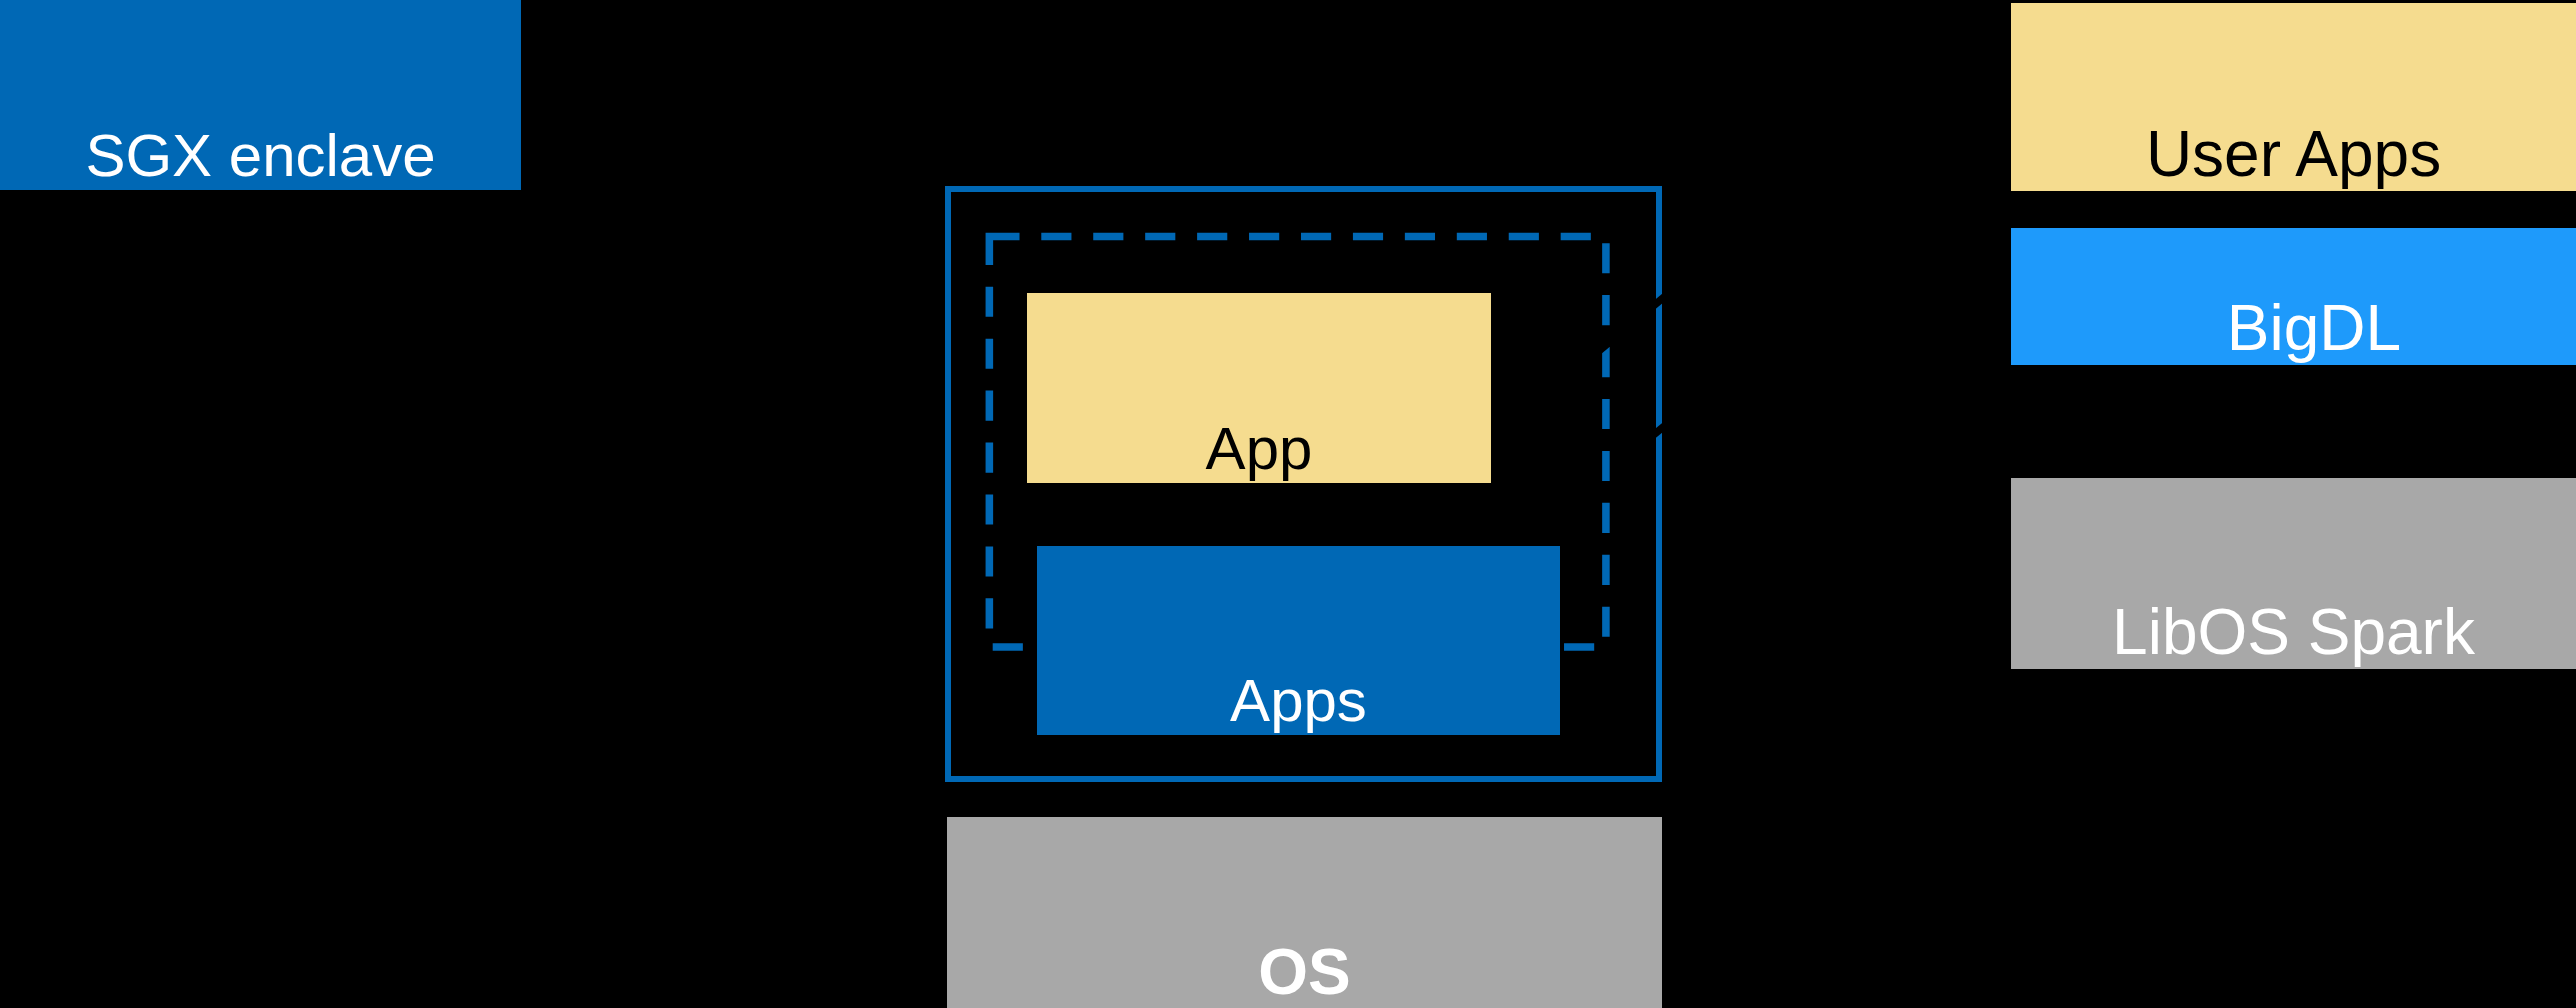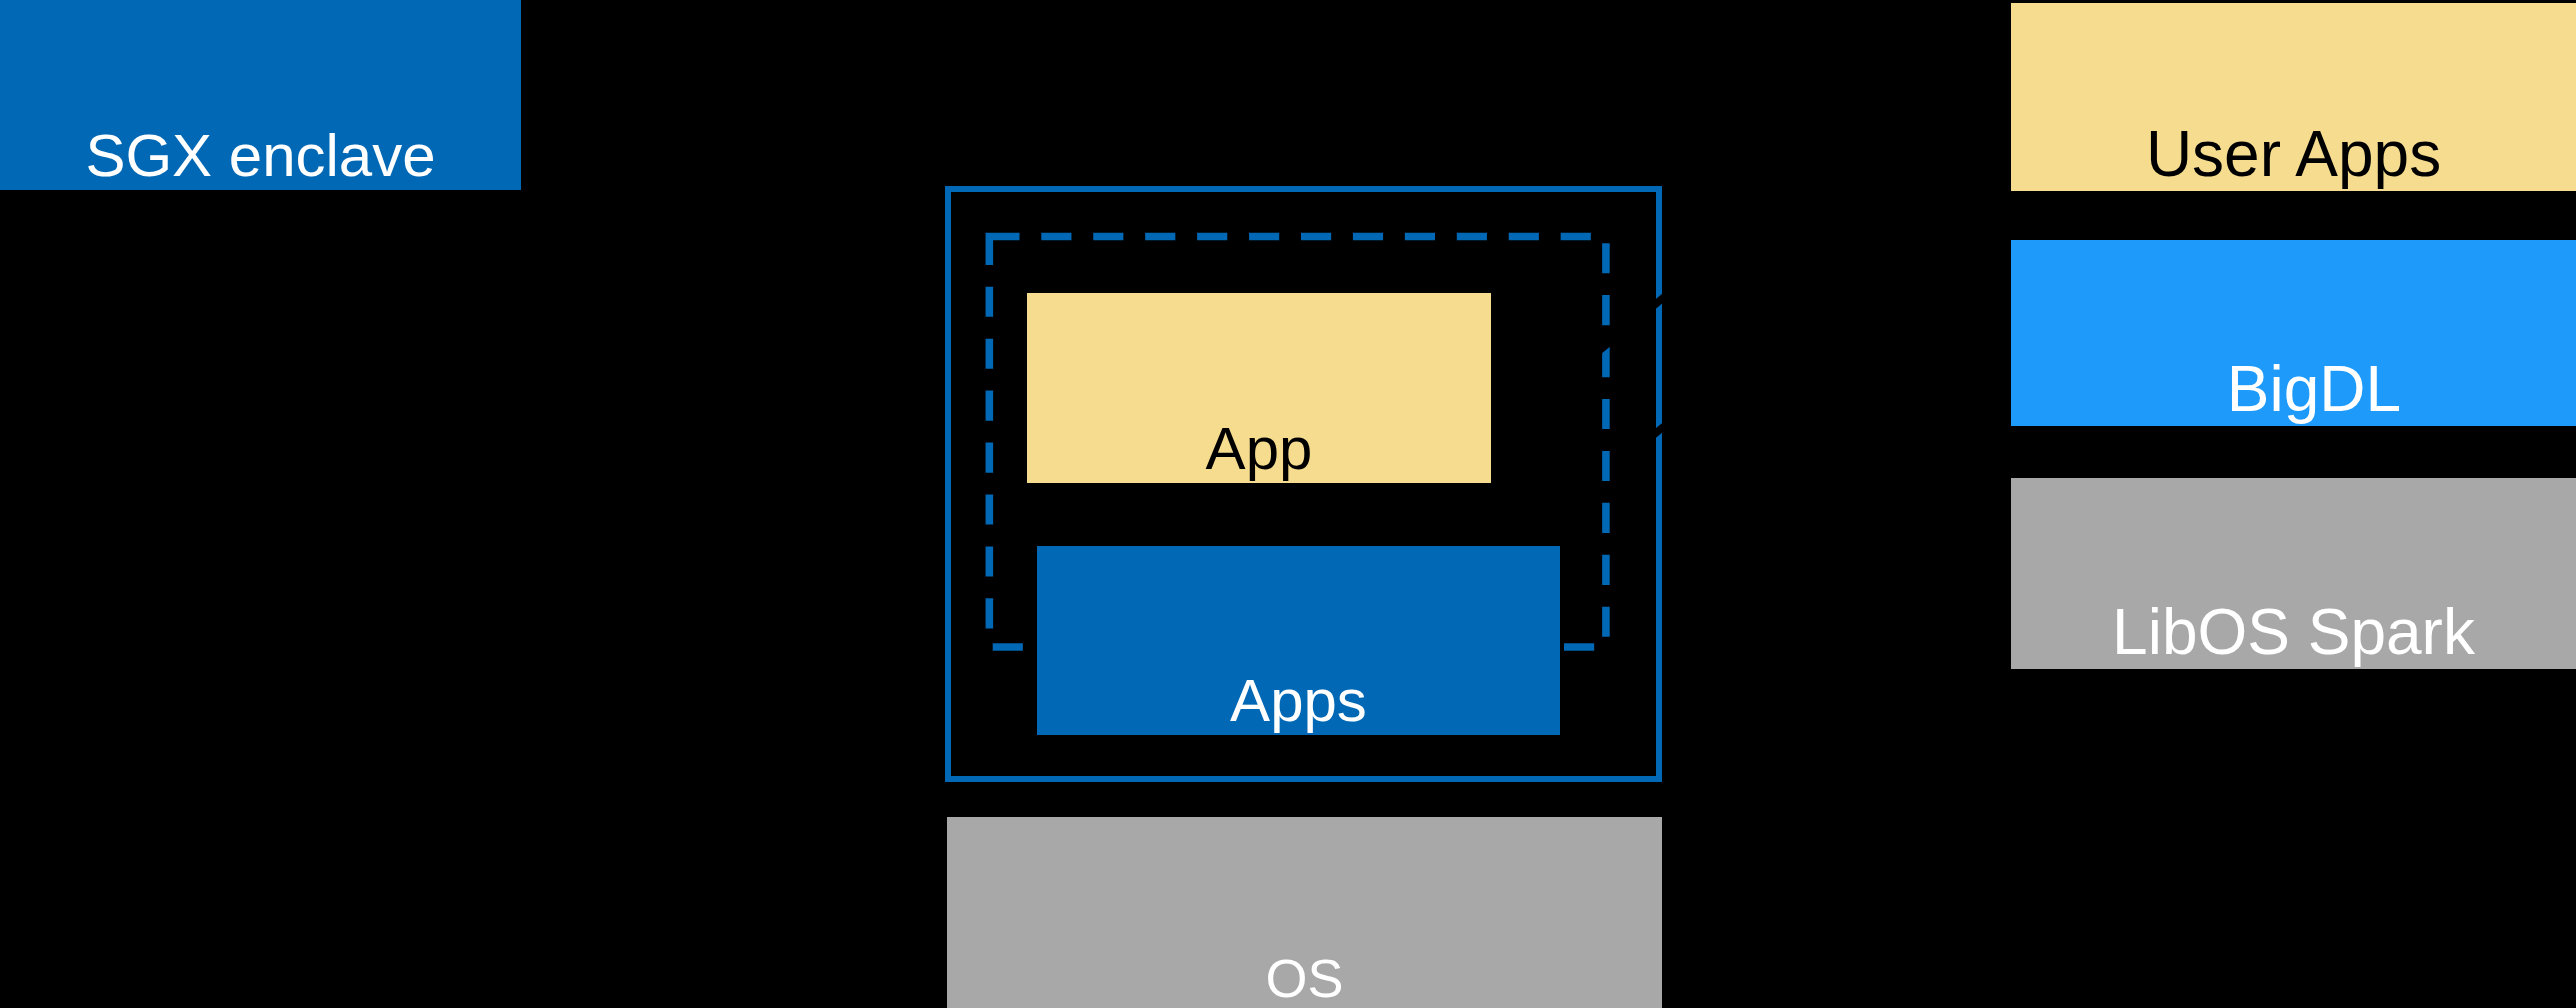--- a/index.html
+++ b/index.html
@@ -57,30 +57,30 @@
     left:1037px;top:546px;width:523px;height:189px;
     background:var(--intel-blue);
   }
   .libos .label{color:var(--white);font-size:60px;}
 
   
   .os{
     left:947px;top:817px;width:715px;height:192px;
     background:var(--gray);
   }
-  .os .label{color:var(--white);font-size:54px;font-weight:normal;}
+  .os .label{color:var(--white);font-size:64px;font-weight:bold;}
 
   
   .userapps{
     left:2011px;top:2.5px;width:565px;height:188px;
     background:var(--yellow);
   }
   .userapps .label{color:var(--black);font-size:64px;}
   .bigdl{
-    left:2011px;top:240px;width:565px;height:186px;
+    left:2011px;top:228px;width:565px;height:137px;
     background:var(--azure);
     padding-left:41px;
   }
   .bigdl .label{color:var(--white);font-size:64px;}
   .spark{
     left:2011px;top:478px;width:565px;height:191px;
     background:var(--gray);
   }
   .spark .label{color:var(--white);font-size:64px;}
 

